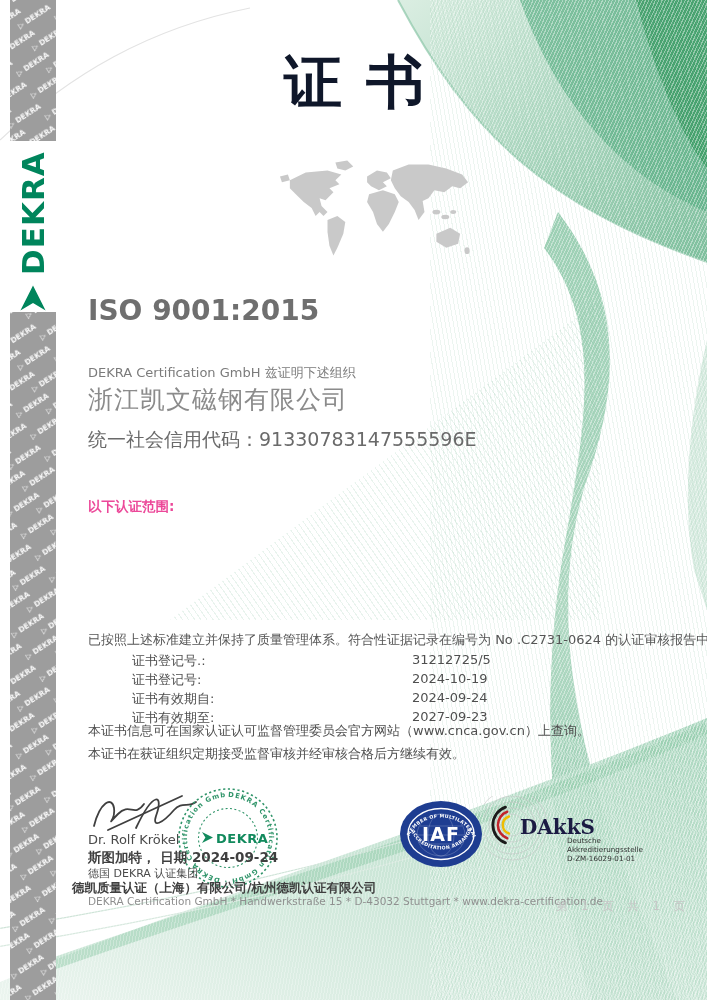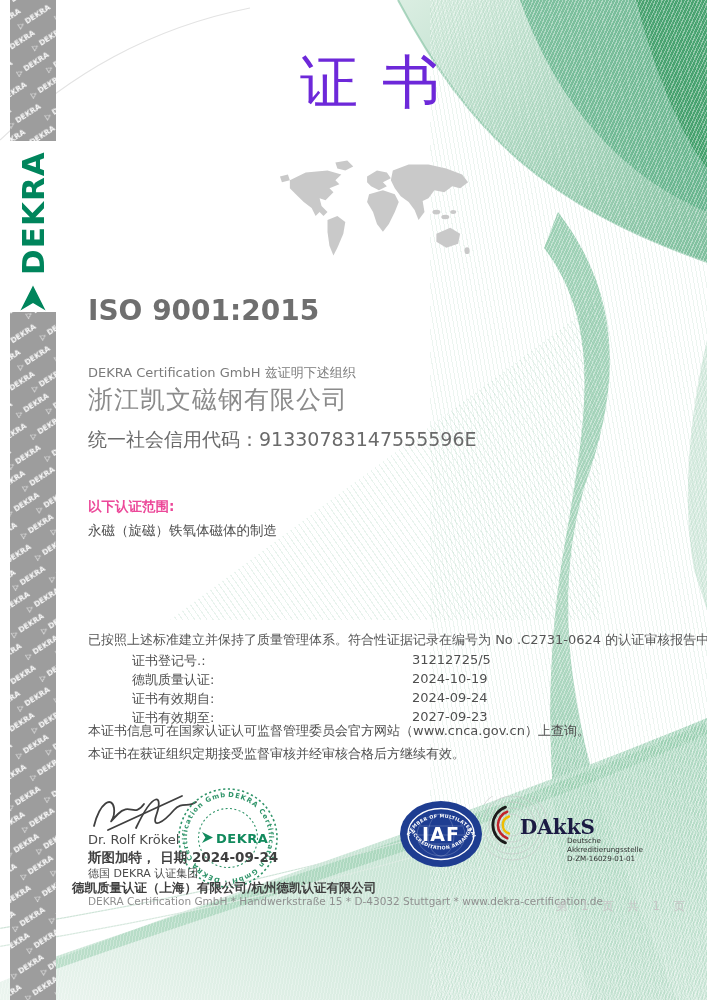--- a/index.html
+++ b/index.html
@@ -21,21 +21,21 @@
   
   .pt{font:700 7.5px "DejaVu Sans",sans-serif;fill:#ffffff;opacity:.95;}
 
   
   .vlogo-wrap{left:2px;top:146px;width:62px;height:166px;}
   .vlogo{position:absolute;left:-52px;top:52px;width:166px;height:62px;
          transform:rotate(-90deg);display:flex;align-items:center;gap:9px;justify-content:flex-start;}
   .vlogo-text{font-weight:700;font-size:31px;color:#00855c;letter-spacing:1px;}
 
   .t{position:absolute;white-space:nowrap;}
-  .doc-title{left:300px;top:44px;font-size:58px;letter-spacing:24px;color:#6d28d9;font-weight:400;}
+  .doc-title{left:284px;top:44px;font-size:58px;letter-spacing:24px;color:#0f172a;font-weight:700;}
   .iso{left:88px;top:294px;font-size:28px;font-weight:700;color:#6f6f6f;}
   .issuer{left:88px;top:364px;font-size:13px;color:#7b7b7b;}
   .company{left:88px;top:383px;font-size:25px;font-weight:500;color:#8b8b8b;letter-spacing:1px;}
   .credit{left:88px;top:427px;font-size:19px;color:#6a6a6a;}
   .address{left:88px;top:453px;font-size:13.5px;font-weight:600;color:#555555;}
   .scopehead{left:88px;top:498px;font-size:13.5px;font-weight:700;color:#ec4899;}
   .scope{left:88px;top:522px;font-size:13.5px;color:#4f4f4f;}
   .conform{left:88px;top:631px;font-size:13px;color:#555555;}
   .frow{position:absolute;left:88px;width:540px;height:19px;font-size:13px;color:#4f4f4f;margin-left:44px;}
   .frow .val{position:absolute;left:280px;top:0;}
@@ -133,29 +133,28 @@
       <path d="M162,76 L176,70 L186,76 L184,86 L172,90 L162,84 Z"></path>
       <ellipse cx="193" cy="93" rx="2.6" ry="3.4"></ellipse>
     </g>
   </svg>
 
   <div class="t iso">ISO 9001:2015</div>
   <div class="t issuer">DEKRA Certification GmbH 兹证明下述组织</div>
   <div class="t company">浙江凯文磁钢有限公司</div>
   <div class="t credit">统一社会信用代码：91330783147555596E</div>
   <div class="t scopehead">以下认证范围:</div>
-  <div class="t scope">永磁（旋磁）铁氧体磁体的制造</div>
   <div class="t conform">已按照上述标准建立并保持了质量管理体系。符合性证据记录在编号为 No .C2731-0624 的认证审核报告中.</div>
 
   <div class="frow" style="top:652px">
     <span>证书登记号.:</span>
     <span class="val">31212725/5</span>
   </div>
   <div class="frow" style="top:671px">
-    <span>德凯质量认证:</span>
+    <span>证书登记号:</span>
     <span class="val">2024-10-19</span>
   </div>
   <div class="frow" style="top:690px">
     <span>证书有效期自:</span>
     <span class="val">2024-09-24</span>
   </div>
   <div class="frow" style="top:709px">
     <span>证书有效期至:</span>
     <span class="val">2027-09-23</span>
   </div>

